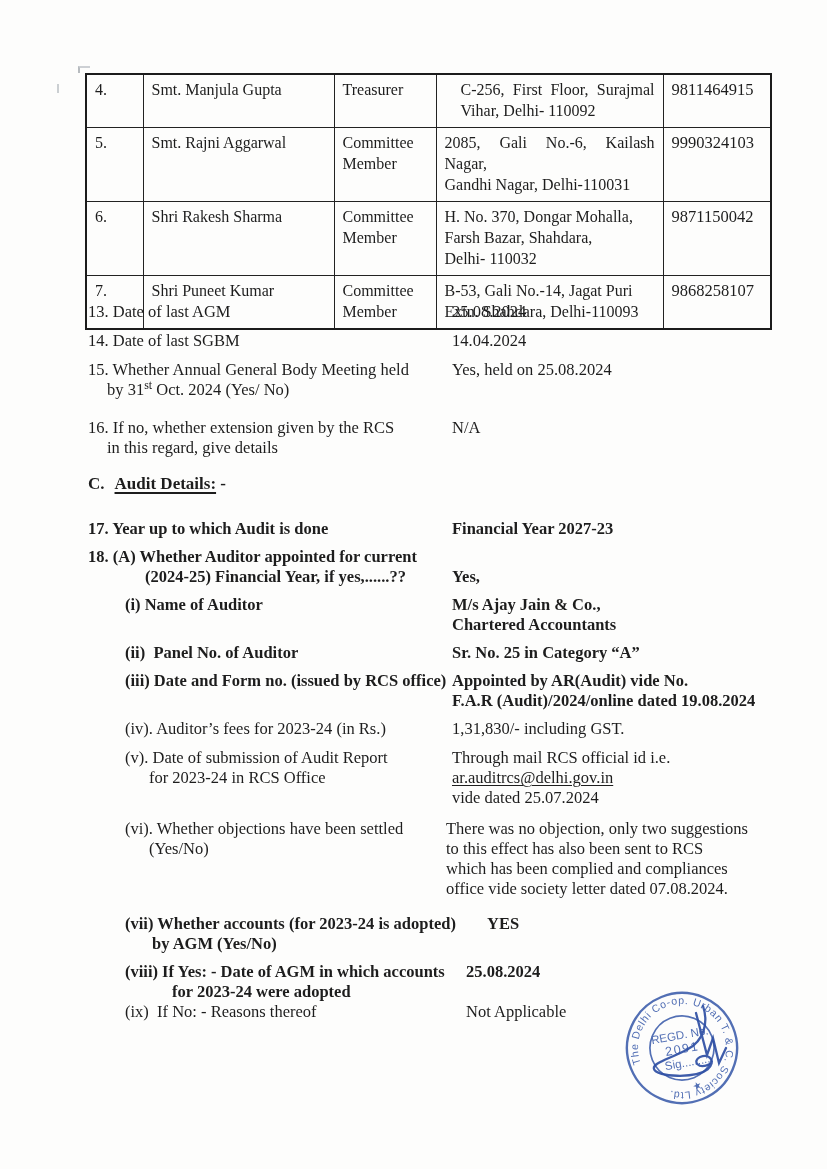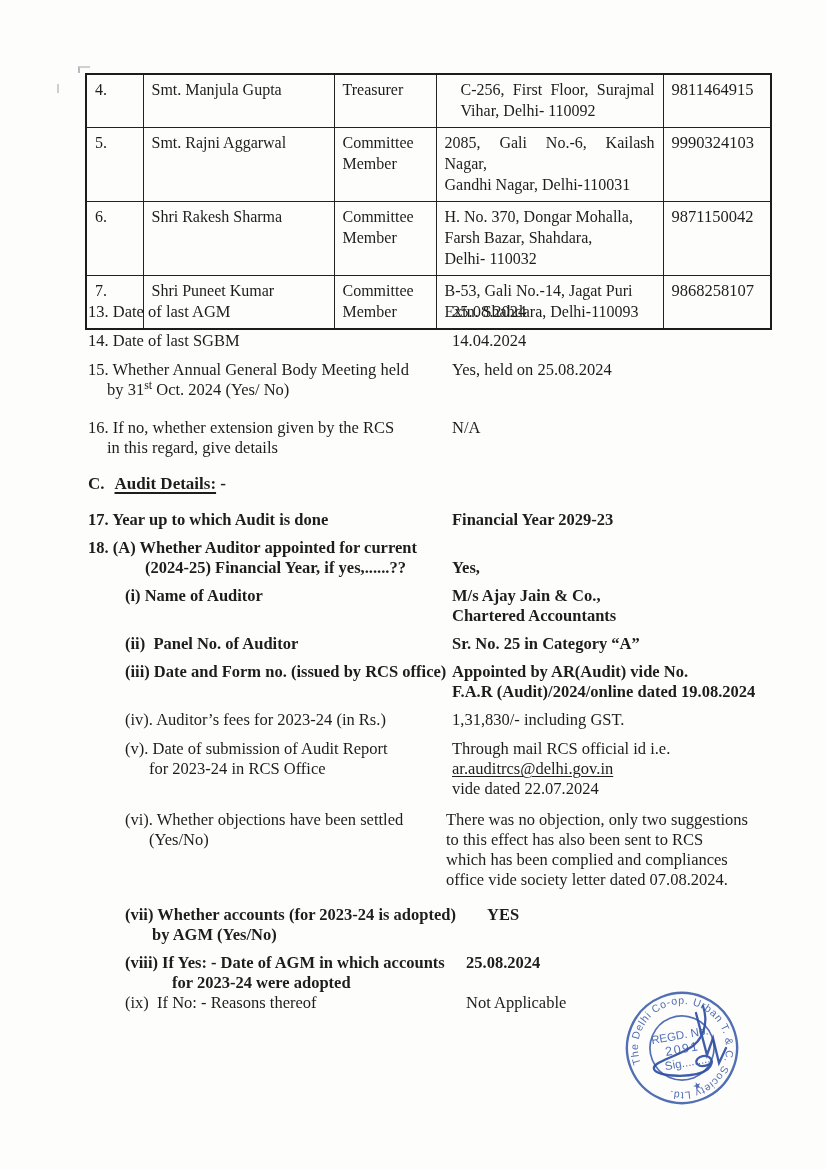--- a/index.html
+++ b/index.html
@@ -24,21 +24,21 @@
   td.c-addr{white-space:pre-line;text-align:justify;}
   td.c-addr.just{white-space:normal;padding-left:24px;}
   td.c-phone{vertical-align:middle;padding-left:11px;font-size:16.5px;}
   
   .items{position:absolute;left:88px;top:302px;width:706px;}
   .row{position:relative;}
   .lln{white-space:pre;display:block;}
   .vln{white-space:pre;display:block;}
   .val{position:absolute;left:364px;top:0;}
   .mb9{margin-bottom:9px;}  .mb8{margin-bottom:8px;font-weight:bold;}  .mb6{margin-bottom:0;font-weight:bold;}
-  .mb11{margin-bottom:11px;}.mb15{margin-bottom:15px;}.mb16{margin-bottom:15px;}
+  .mb11{margin-bottom:11px;}.mb15{margin-bottom:15px;}.mb16{margin-bottom:24px;}
   .mb18{margin-bottom:18px;}
   .sub{padding-left:37px;}
   .ind19{margin-left:19px;} .ind57{margin-left:57px;}
   .ind24{margin-left:24px;} .ind27{margin-left:27px;} .ind47{margin-left:47px;}
   .minh40{min-height:40px;} .minh60{min-height:60px;} .minh80{min-height:80px;}
   .vleft358 .val{left:358px;} .vleft378 .val{left:378px;} .vleft399 .val{left:399px;}
   .vtop20 .val{top:20px;}
   sup.st{font-size:12px;line-height:0;vertical-align:6px;}
   .heading{font-weight:bold;font-size:17px;line-height:22px;}
   .heading .hl-title{text-decoration:underline;text-underline-offset:3px;text-decoration-thickness:1.6px;margin-left:10px;}
@@ -127,21 +127,21 @@
       <span class="lln ind19">in this regard, give details</span>
       <span class="val vln">N/A</span>
     </div>
 
     <div class="row mb16 heading">
       <span>C.</span><span class="hl-title">Audit Details:</span><span style="white-space:pre"> -</span>
     </div>
 
     <div class="row mb8">
       <span class="lln">17. Year up to which Audit is done</span>
-      <span class="val vln">Financial Year 2029-23</span>
+      <span class="val vln">Financial Year 2027-23</span>
     </div>
 
     <div class="row mb8 vtop20">
       <span class="lln">18. (A) Whether Auditor appointed for current</span>
       <span class="lln ind57">(2024-25) Financial Year, if yes,......??</span>
       <span class="val vln">Yes,</span>
     </div>
 
     <div class="row mb8 sub minh40">
       <span class="lln">(i) Name of Auditor</span>
@@ -168,21 +168,21 @@
       <span class="lln">(iv). Auditor’s fees for 2023-24 (in Rs.)</span>
       <span class="val vln">1,31,830/- including GST.</span>
     </div>
 
     <div class="row mb11 sub minh60">
       <span class="lln">(v). Date of submission of Audit Report</span>
       <span class="lln ind24">for 2023-24 in RCS Office</span>
       <span class="val">
         <span class="vln">Through mail RCS official id i.e.</span>
         <span class="vln email">ar.auditrcs@delhi.gov.in</span>
-        <span class="vln">vide dated 22.07.2024</span>
+        <span class="vln">vide dated 25.07.2024</span>
       </span>
     </div>
 
     <div class="row mb15 sub minh80 vleft358">
       <span class="lln">(vi). Whether objections have been settled</span>
       <span class="lln ind24">(Yes/No)</span>
       <span class="val">
         <span class="vln">There was no objection, only two suggestions</span>
         <span class="vln">to this effect has also been sent to RCS</span>
         <span class="vln">which has been complied and compliances</span>

